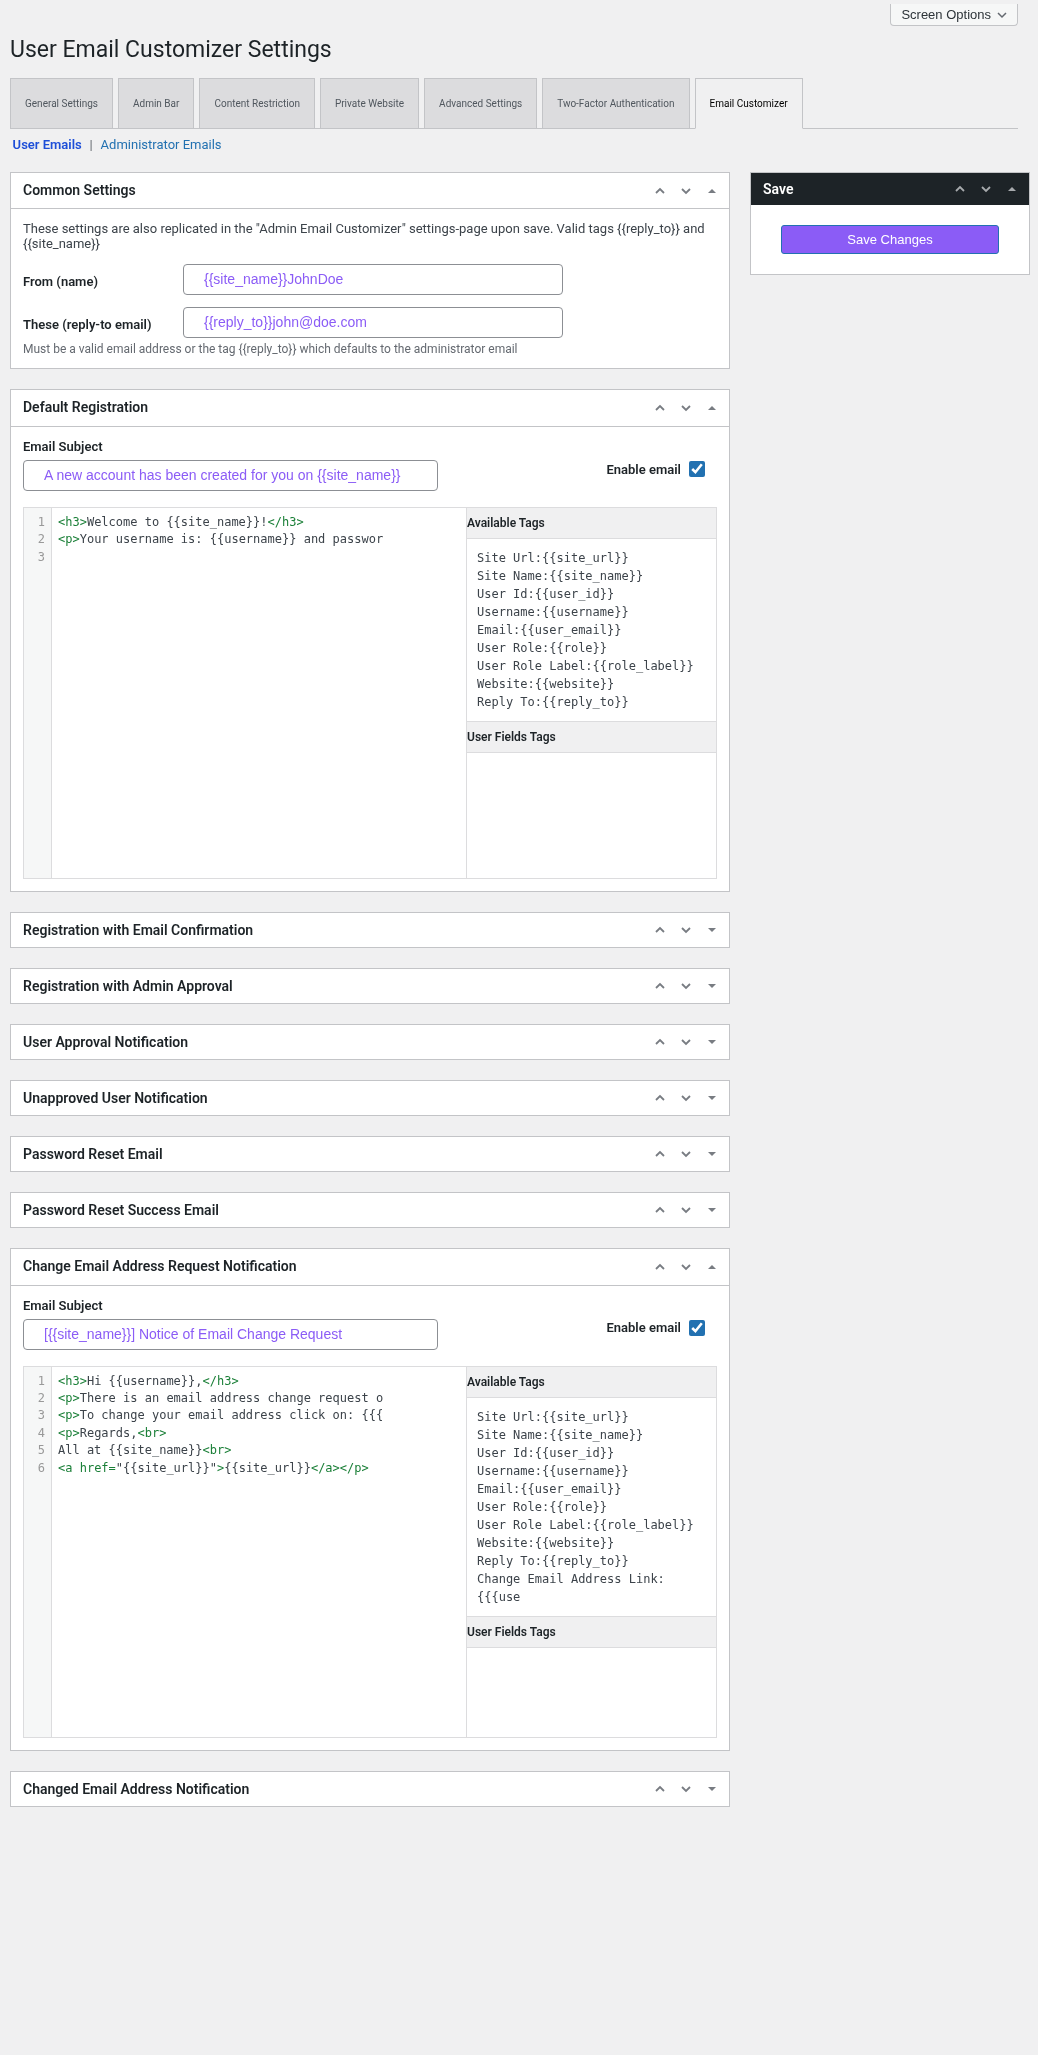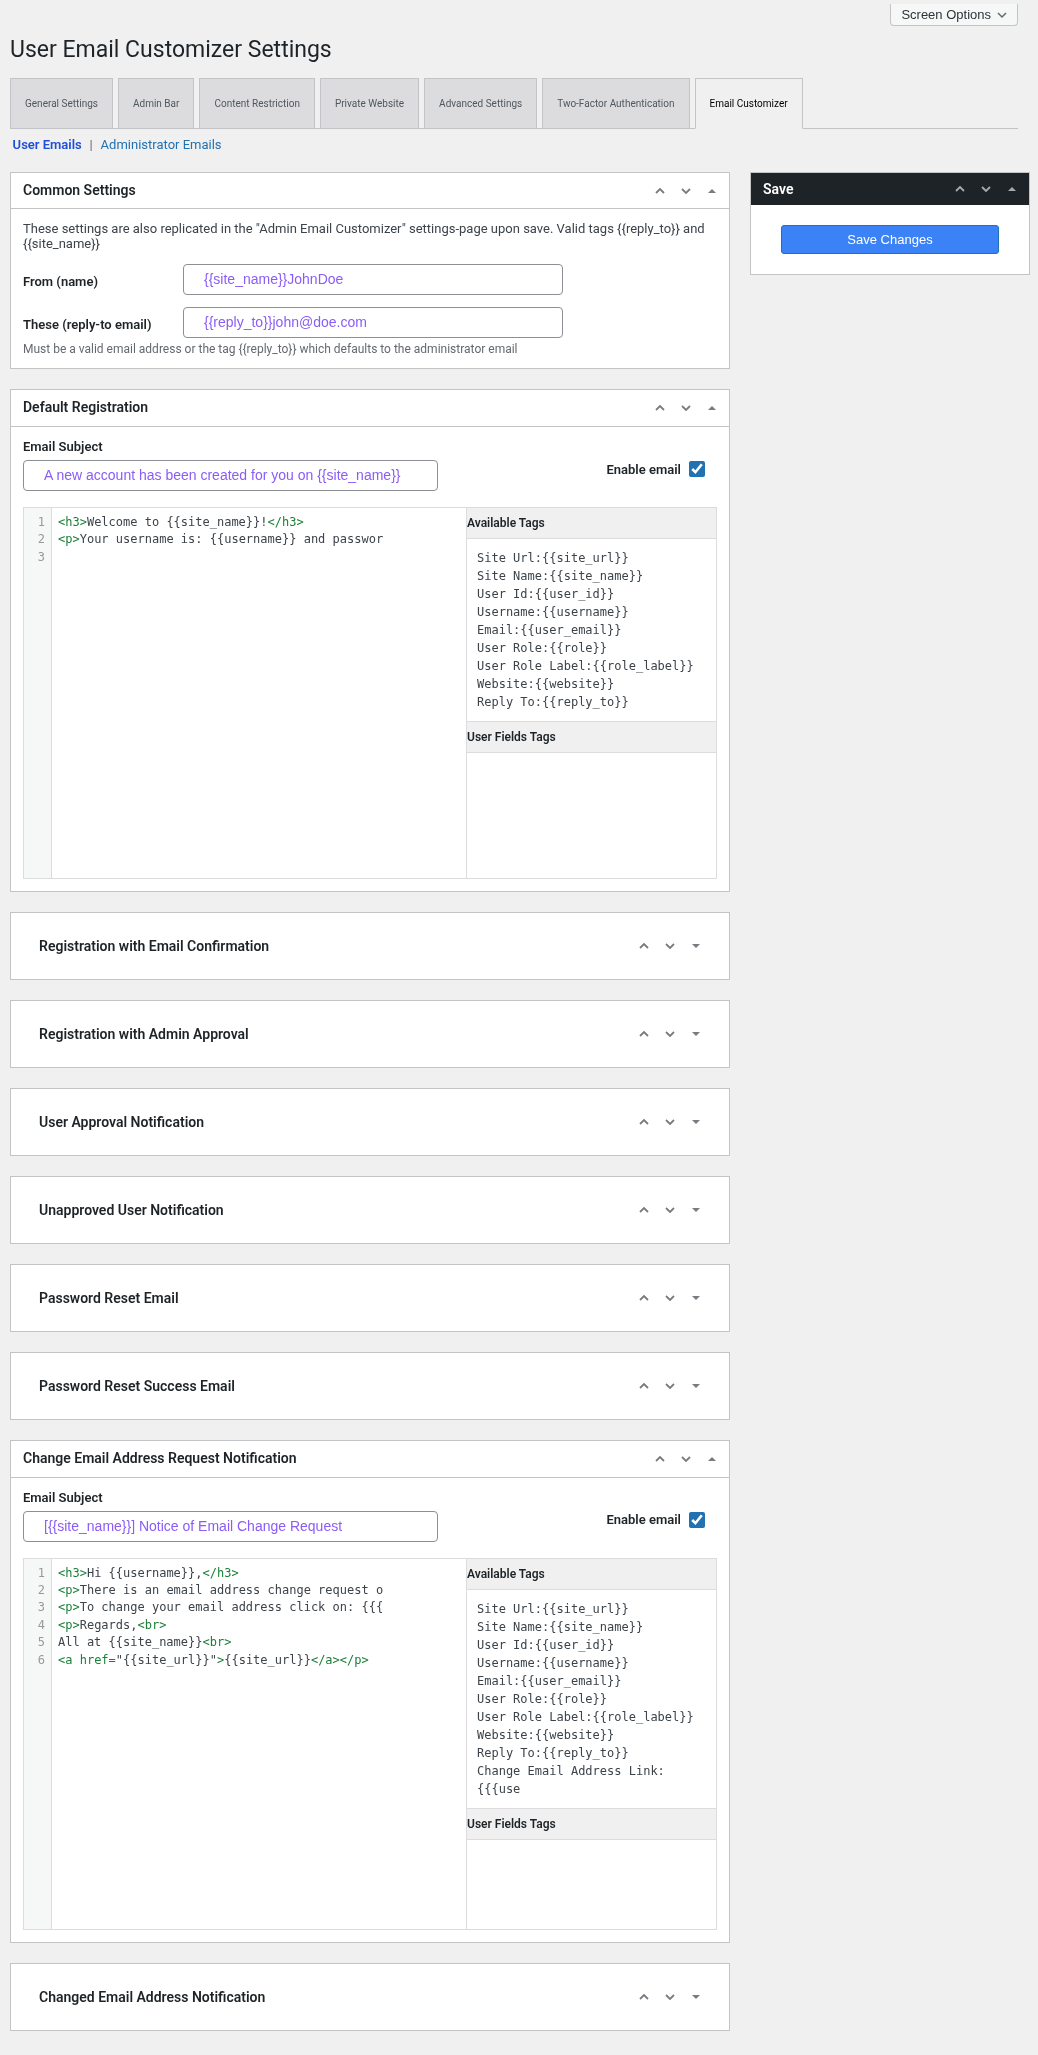--- a/index.html
+++ b/index.html
@@ -147,30 +147,30 @@
 .tag-body{ padding:10px; font-family: Menlo, Consolas, monospace; color:#3c434a; line-height:1.5; white-space:pre-line; flex:1;}
 .tag-header.second-h{ border-top:1px solid #dcdcde;}
 .tag-body.empty{ min-height:42px;}
 
 .save-header{ background:#1d2327; color:#fff; display:flex; align-items:center;}
 .save-header h2{ color:#fff; font-size:14px; padding:8px 12px; flex:1; font-weight:600;}
 .save-header .handle-btn{ color:#a7aaad;}
 .save-inside{ padding: 20px 12px; }
 .button-primary{
   display:block; width: 86%; margin:0 auto;
-  background:#3b82f6; border:1px solid #2271b1; color:#fff;
+  background:#8b5cf6; border:1px solid #2271b1; color:#fff;
   padding:6px 12px; font-size:13px; border-radius:3px; cursor:pointer;
   text-align:center;
 }
 
 svg{ display:block; }
 .collapsed-section{
   border:1px solid #c3c4c7; background:#fff; margin-bottom:20px;
 }
-.collapsed-section .hdr{ display:flex; align-items:center; padding:16px; }
+.collapsed-section .hdr{ display:flex; align-items:center; padding:0; }
 .collapsed-section h2{ font-size:14px; padding:9px 12px; flex:1; font-weight:600; color:#1d2327;}
 </style>
 </head>
 <body>
 
 <div class="screen-options-bar">
   <button class="screen-options-btn">
     <span>Screen Options</span>
     <svg width="10" height="10" viewBox="0 0 10 10">
         <path d="M1 3 L5 7 L9 3" fill="none" stroke="#646970" stroke-width="1.5"></path>

